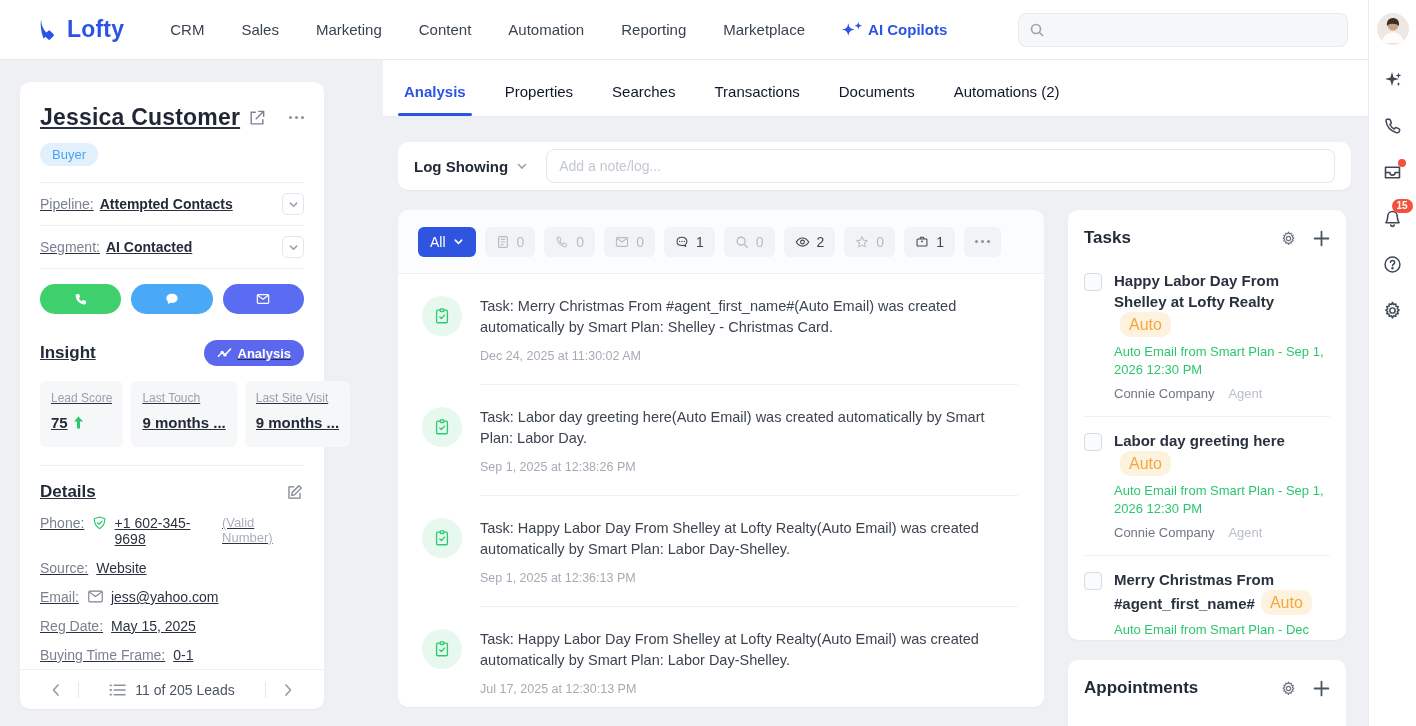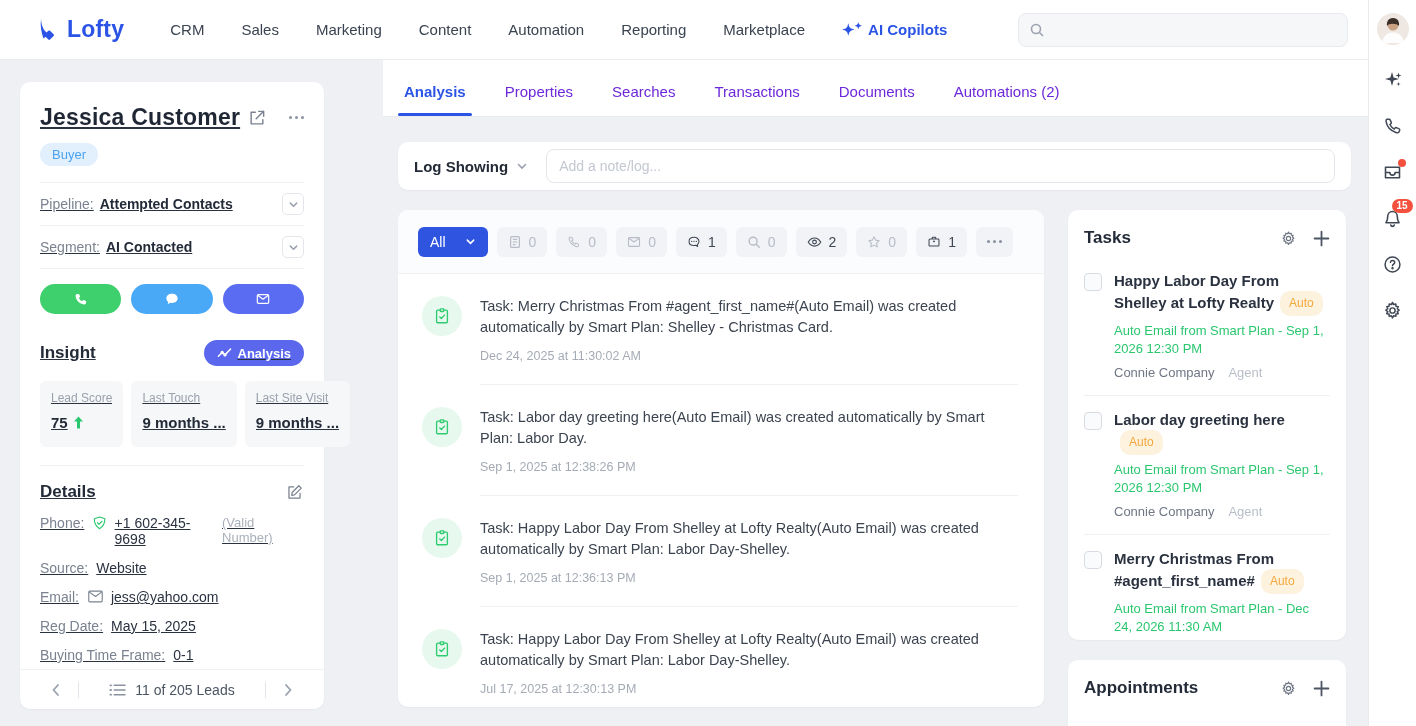--- a/index.html
+++ b/index.html
@@ -61,36 +61,36 @@
   .detail-row .val { color:#2a3240; }
   .valid-note { color:#aab0bb; font-size:13px; margin-left:6px; }
   .lead-footer { position:absolute; left:0; right:0; bottom:0; height:40px; border-top:1px solid #eef0f2;
                  display:flex; align-items:center; padding:4px 16px; color:#8a92a0; }
   .vbar { width:1px; height:16px; background:#e3e6eb; }
   .pager-center { flex:1; display:flex; align-items:center; justify-content:center; gap:9px; font-size:14px; color:#4b5563; }
 
   
   .tab-strip { position:absolute; left:383px; top:60px; width:985px; height:57px; background:#fff;
                display:flex; align-items:flex-end; padding-left:15px; border-bottom:1px solid #e9ebef; }
-  .tab { font-size:15px; color:#6d28d9; padding:0 6px 16px; margin-right:27px; cursor:pointer; position:relative; }
+  .tab { font-size:15px; color:#0f172a; padding:0 6px 16px; margin-right:27px; cursor:pointer; position:relative; }
   .tab.active { color:#2b54e6; font-weight:bold; }
   .tab.active::after { content:""; position:absolute; left:0; right:0; bottom:0; height:3px; background:#2b54e6; border-radius:2px; }
 
   .log-card { position:absolute; left:398px; top:142px; width:953px; height:48px; display:flex; align-items:center; padding:0 16px; }
   .log-dd { display:flex; align-items:center; gap:8px; cursor:pointer; }
   .log-dd .txt { font-size:15px; font-weight:bold; color:#232b38; }
   .note-input { flex:1; margin-left:18px; height:34px; border:1px solid #e3e6eb; border-radius:8px; padding:0 12px;
                 font-size:14px; color:#3a4350; outline:none; font-family:inherit; }
   .note-input::placeholder { color:#c3c8d0; }
 
   .timeline-card { position:absolute; left:398px; top:210px; width:646px; height:497px; overflow:hidden; }
   .filter-bar { height:64px; background:#fbfcfd; border-bottom:1px solid #eef0f2; border-radius:10px 10px 0 0;
                 display:flex; align-items:center; gap:9px; padding:0 20px; }
   .all-btn { height:30px; background:#2f54e0; color:#fff; border:none; border-radius:6px; font-size:14px;
-             display:flex; align-items:center; gap:19px; padding:0 12px; cursor:pointer; font-family:inherit; }
+             display:flex; align-items:center; gap:7px; padding:0 12px; cursor:pointer; font-family:inherit; }
   .chip { height:30px; background:#f2f3f6; border-radius:6px; display:flex; align-items:center; gap:7px;
           padding:0 11px; font-size:14px; cursor:pointer; }
   .chip.dim { color:#b7bcc6; }
   .chip.strong { color:#3f4754; }
   .dots { display:flex; gap:3px; align-items:center; }
   .dots i { width:3px; height:3px; border-radius:50%; background:#8a92a0; }
 
   .tl-item { display:flex; gap:18px; padding:22px 26px 0 24px; }
   .tl-ico { width:40px; height:40px; border-radius:50%; background:#e7f8ee; flex:none;
             display:flex; align-items:center; justify-content:center; }
@@ -100,21 +100,21 @@
   .tl-sep { border-bottom:1px solid #f0f1f4; margin:21px 0 0 0; }
 
   
   .tasks-card { position:absolute; left:1068px; top:210px; width:278px; height:430px; padding:0 16px; overflow:hidden; }
   .panel-head { display:flex; align-items:center; height:56px; }
   .panel-icons { margin-left:auto; display:flex; align-items:center; gap:16px; color:#6b7280; }
   .task-item { display:flex; gap:12px; padding:13px 0 15px; border-top:1px solid #f0f1f4; }
   .task-item.first { border-top:none; padding-top:4px; }
   .checkbox { width:18px; height:18px; border:1px solid #d8dce2; border-radius:4px; background:#fafbfc; flex:none; margin-top:3px; cursor:pointer; }
   .task-title { font-size:15px; font-weight:600; color:#2a3240; line-height:21px; }
-  .badge-auto { display:inline-block; background:#fdf2de; color:#f3a73f; font-size:12px; padding:2px 9px;
+  .badge-auto { display:inline-block; background:#fdf2de; color:#f3a73f; font-size:16px; padding:2px 9px;
                 border-radius:10px; margin-left:6px; vertical-align:1px; font-weight:normal; }
   .task-meta { font-size:13px; line-height:18px; color:#2bc76f; margin-top:6px; }
   .task-owner { font-size:13px; color:#6f7684; margin-top:7px; }
   .task-role { color:#b9bfc9; margin-left:14px; }
 
   .appts-card { position:absolute; left:1068px; top:660px; width:278px; height:90px; padding:0 16px; }
 </style>
 </head>
 <body>
 

